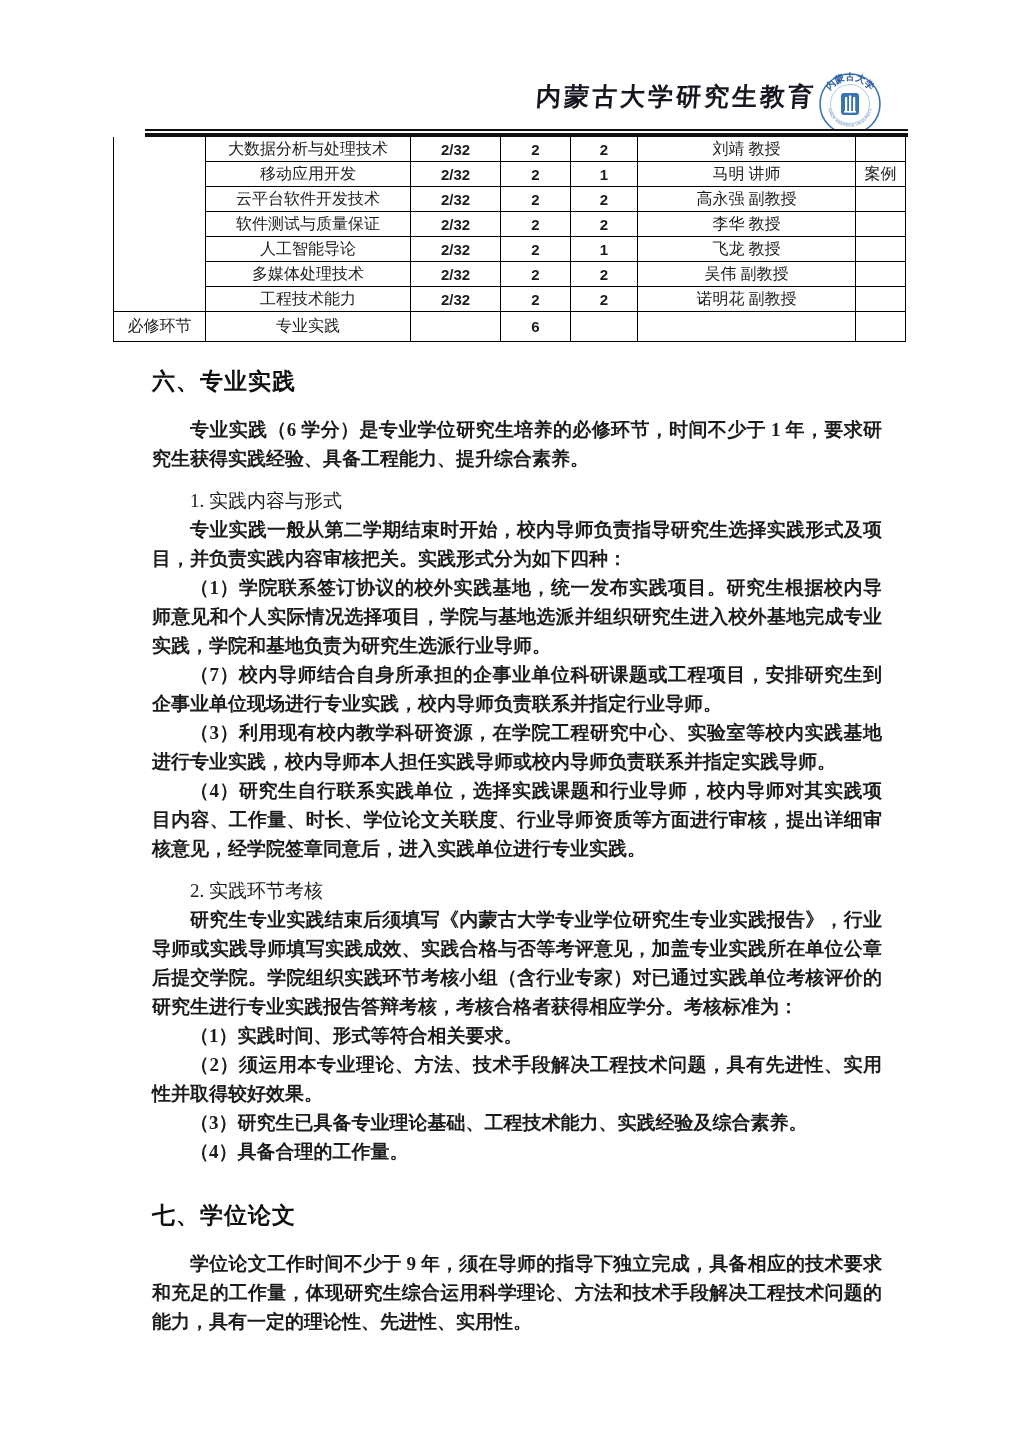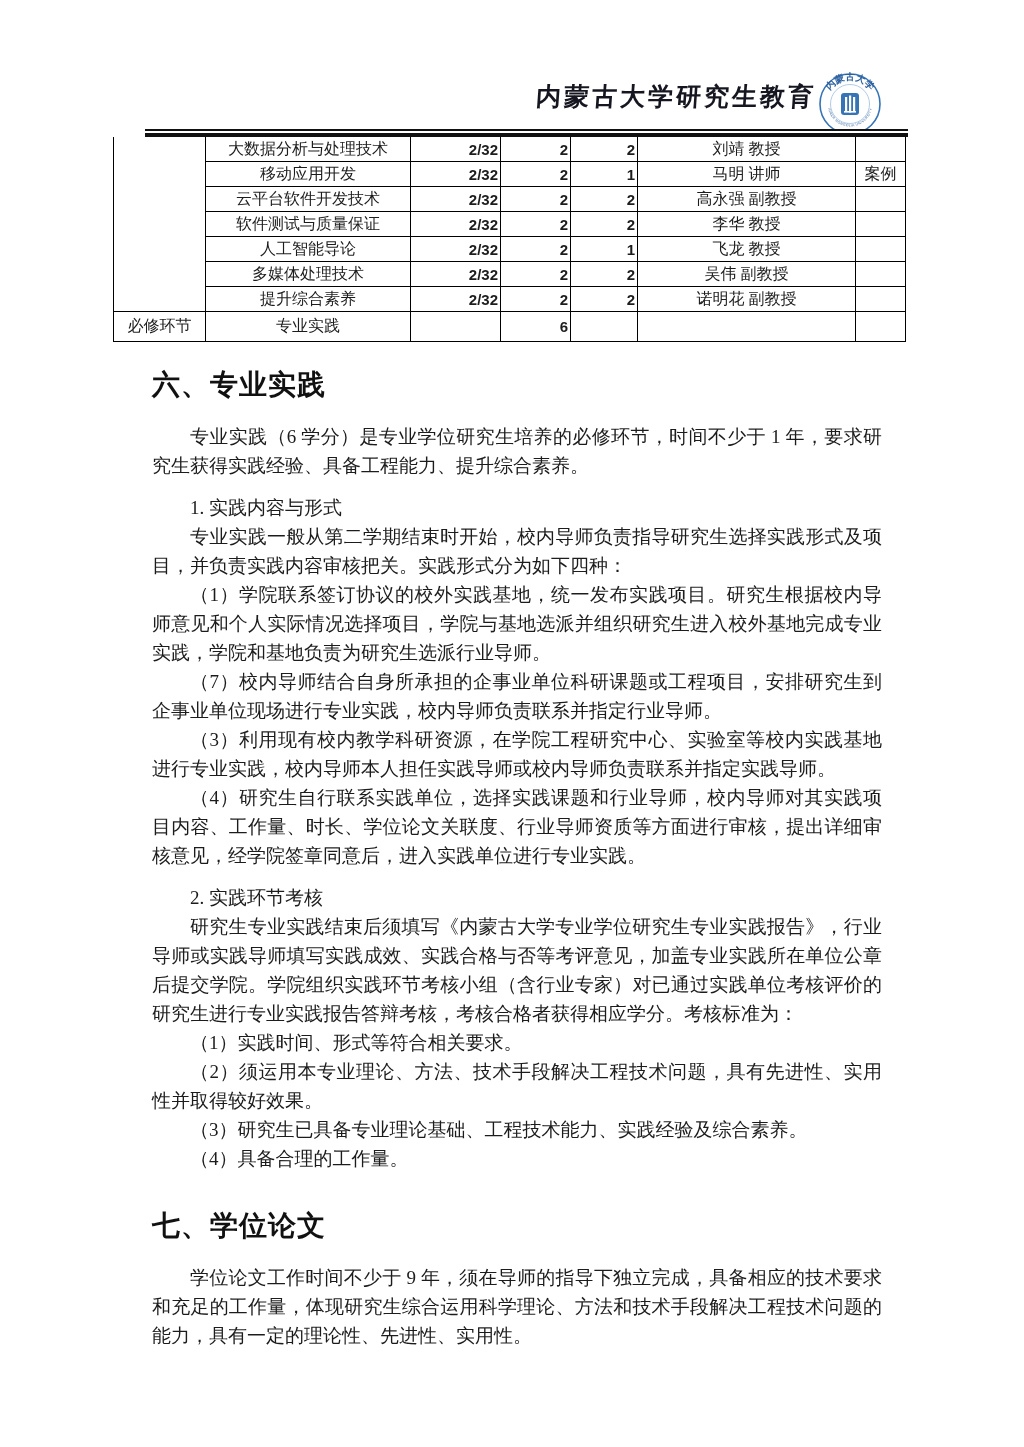--- a/index.html
+++ b/index.html
@@ -56,44 +56,44 @@
     height:24px;
     padding:0 2px;
     overflow:hidden;
     white-space:nowrap;
   }
   .course-table tr.last-row td{height:29px;margin-top:24px;}
   .course-table td.num{
     font-family:"Liberation Sans", sans-serif;
     font-weight:bold;
     font-size:15px;
-    text-align:right;
   }
   .course-table td.no-top{border-top:none;}
   
   .content{
     position:absolute;
     left:152px;top:358px;
     width:730px;
   }
   .content h2{
     font-family:"Liberation Sans", sans-serif;
     font-weight:bold;
-    font-size:28px;
+    font-size:23px;
     color:#111;
     margin:8px 0 18px 0;
     letter-spacing:1px;
   }
   .content h2.gap-top{margin-top:34px;}
   .content p.body-p{
     font-size:19px;
     line-height:29px;
     margin:0;
     text-align:justify;
     text-indent:2em;
+    font-weight:bold;
   }
   .content p.sub-head{
     font-size:19px;
     line-height:29px;
     margin:13px 0 0 0;
     padding-left:2em;
     font-weight:normal;
     text-indent:0;
   }
 </style>
@@ -180,21 +180,21 @@
         </tr>
         <tr>
           <td>多媒体处理技术</td>
           <td class="num">2/32</td>
           <td class="num">2</td>
           <td class="num">2</td>
           <td>吴伟  副教授</td>
           <td></td>
         </tr>
         <tr>
-          <td>提升综合素养</td>
+          <td>工程技术能力</td>
           <td class="num">2/32</td>
           <td class="num">2</td>
           <td class="num">2</td>
           <td>诺明花  副教授</td>
           <td></td>
         </tr>
         <tr class="last-row">
           <td class="cat">必修环节</td>
           <td>专业实践</td>
           <td class="num"></td>

